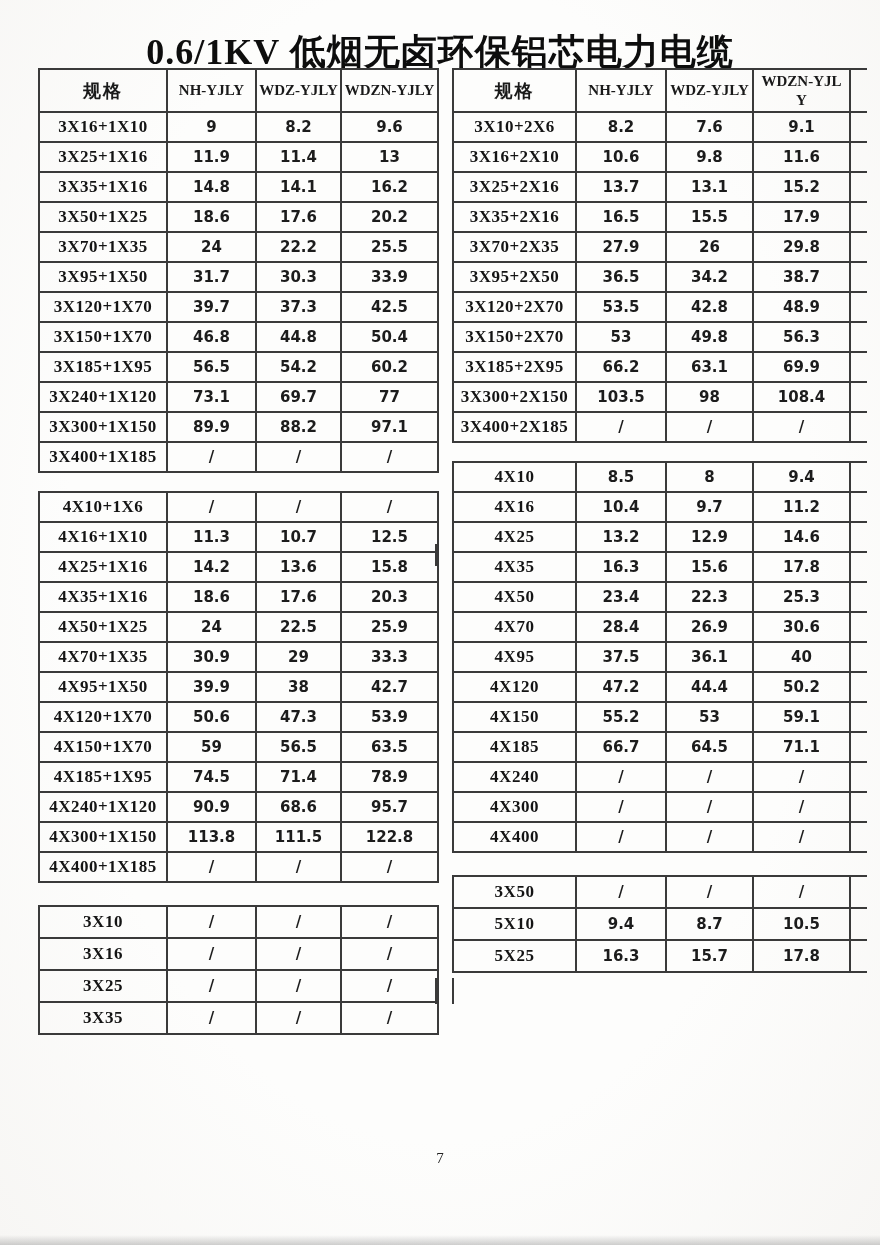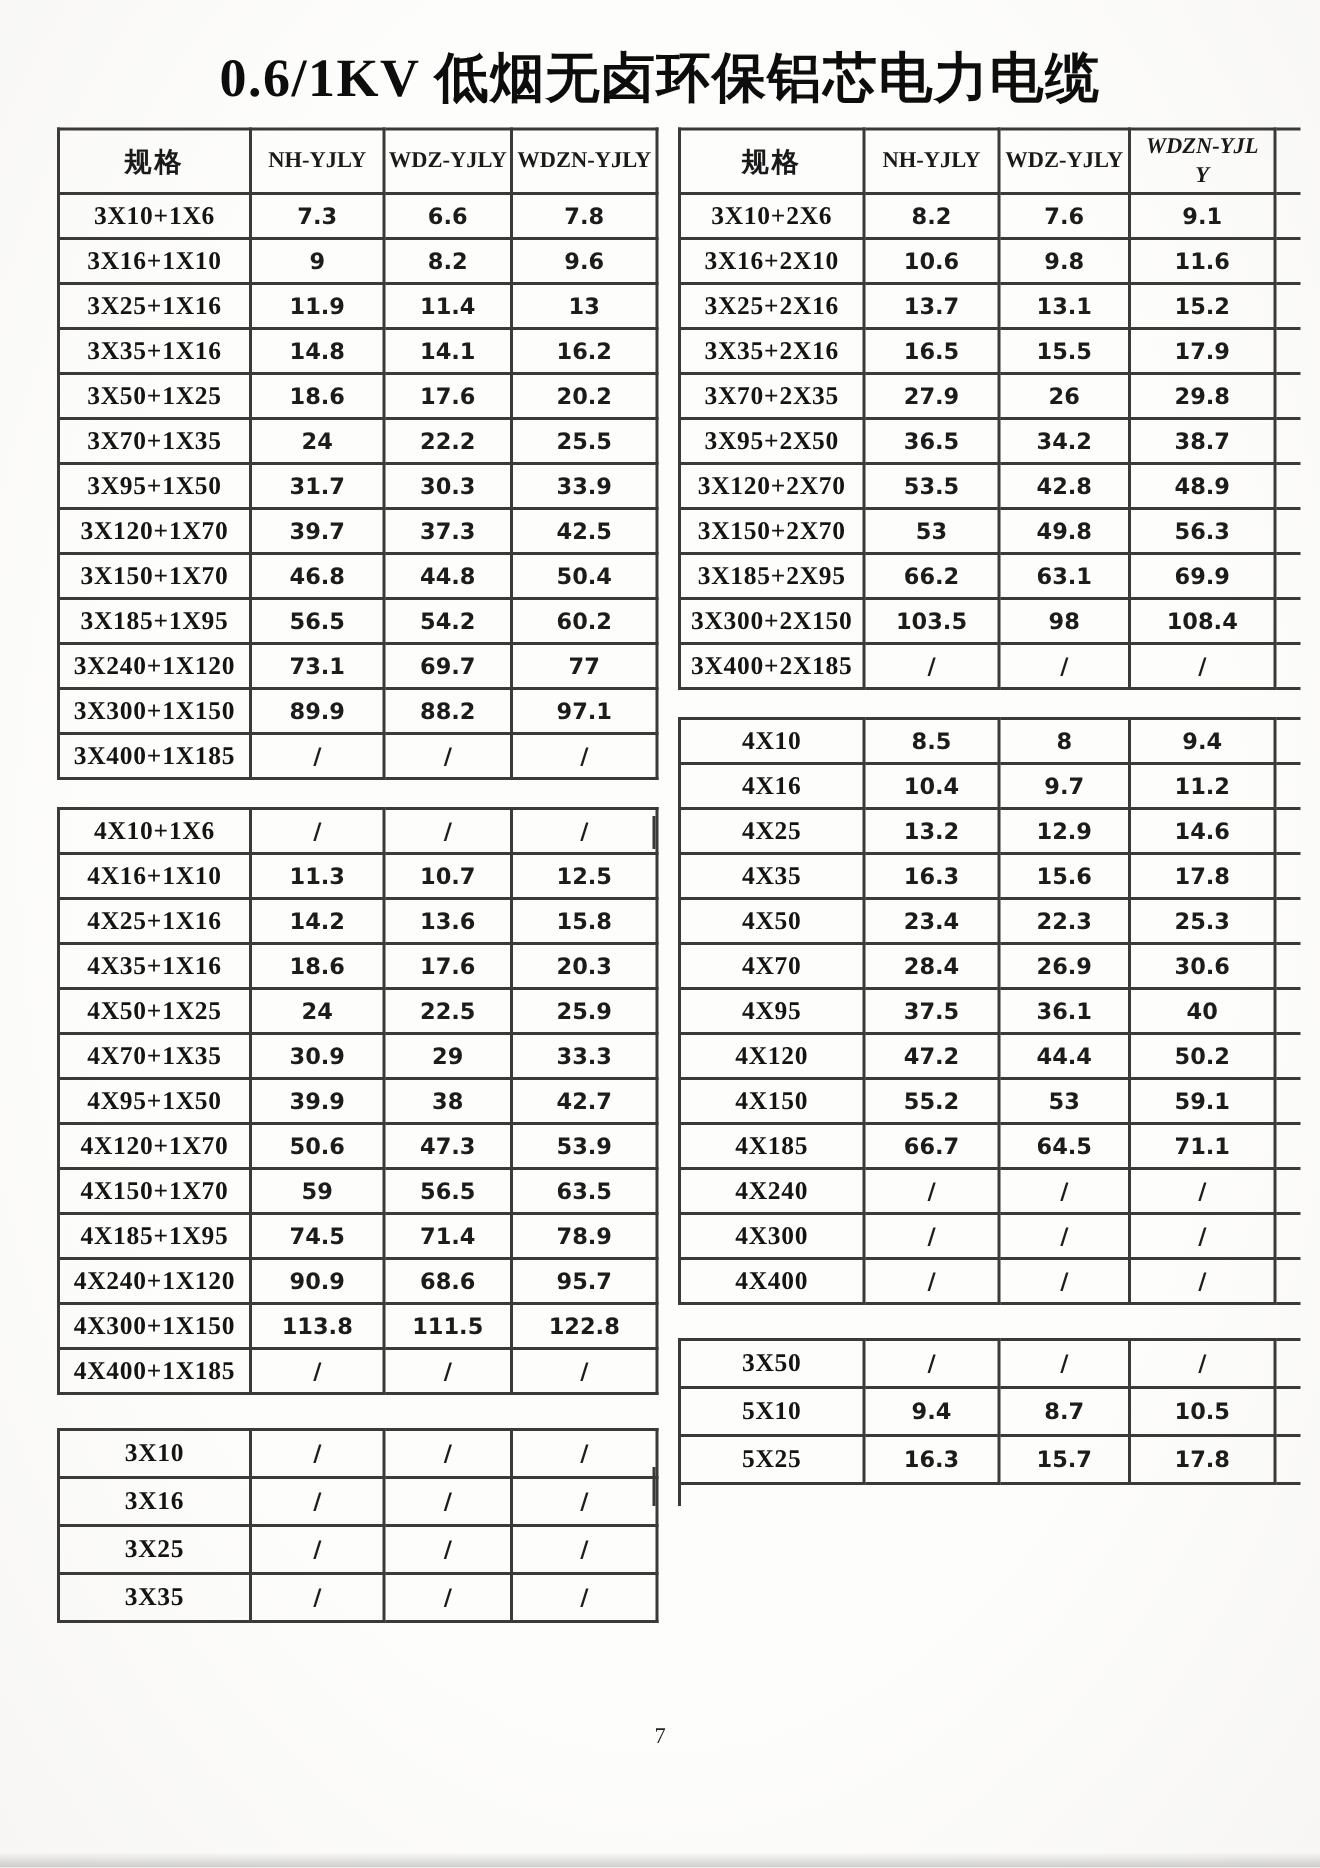--- a/index.html
+++ b/index.html
@@ -11,38 +11,38 @@
   .sheet{
     position:relative;width:880px;height:1245px;overflow:hidden;
     background:radial-gradient(ellipse at 50% 45%, #fdfdfc 60%, #f7f6f4 100%);
     color:#141414;
   }
   .title{
     position:absolute;top:28px;left:0;width:100%;
     text-align:center;font-size:36px;font-weight:bold;
     letter-spacing:1px;color:#0d0d0d;
   }
-  .group{position:absolute;top:85px;}
+  .group{position:absolute;top:68px;}
   .g-left{left:38px;}
   .g-right{left:452px;}
   table{border-collapse:collapse;table-layout:fixed;}
   .t2{margin-top:18px;}
   .t3{margin-top:22px;}
   td,th{
     border:2px solid #3a3a3a;
     text-align:center;vertical-align:middle;
     padding:0;overflow:hidden;
   }
   th{
     height:41px;font-weight:bold;color:#1a1a1a;
     font-family:"Liberation Serif","DejaVu Serif",serif;
     font-size:15px;white-space:nowrap;
   }
   th.spec-h{font-size:18px;letter-spacing:2px;}
-  th.wrap{white-space:normal;line-height:19px;font-style:italic;}
+  th.wrap{white-space:normal;line-height:19px;}
   .t1 tbody td,.t2 tbody td{height:28px;}
   .t3 tbody td{height:30px;}
   td.spec{
     font-family:"Liberation Serif","DejaVu Serif",serif;
     font-weight:bold;font-size:17px;letter-spacing:0.5px;
   }
   td.val{
     font-family:"DejaVu Sans","Liberation Sans",sans-serif;
     font-weight:bold;font-size:15px;color:#1c1c1c;
   }
@@ -75,26 +75,20 @@
         </colgroup>
       <thead>
         <tr>
           <th class="spec-h">规格</th>
           <th>NH-YJLY</th>
           <th>WDZ-YJLY</th>
           <th>WDZN-YJLY</th>
         </tr>
       </thead>
       <tbody>
-          <tr>
-            <td class="spec">3X10+1X6</td>
-            <td class="val">7.3</td>
-            <td class="val">6.6</td>
-            <td class="val">7.8</td>
-          </tr>
           <tr>
             <td class="spec">3X16+1X10</td>
             <td class="val">9</td>
             <td class="val">8.2</td>
             <td class="val">9.6</td>
           </tr>
           <tr>
             <td class="spec">3X25+1X16</td>
             <td class="val">11.9</td>
             <td class="val">11.4</td>

